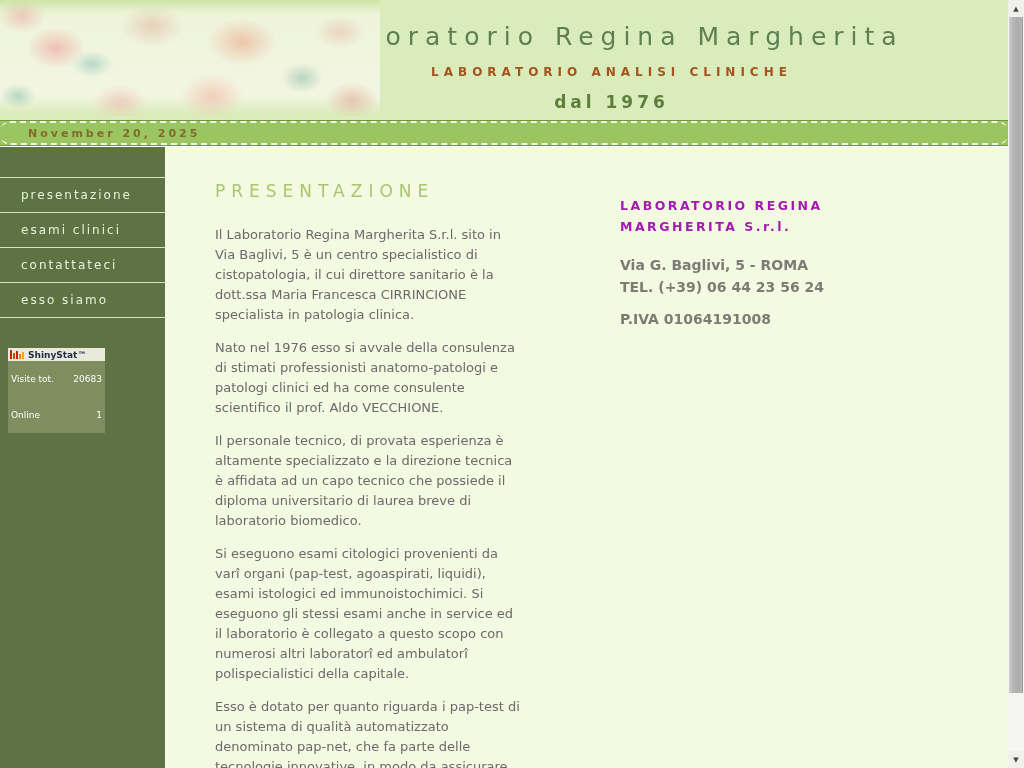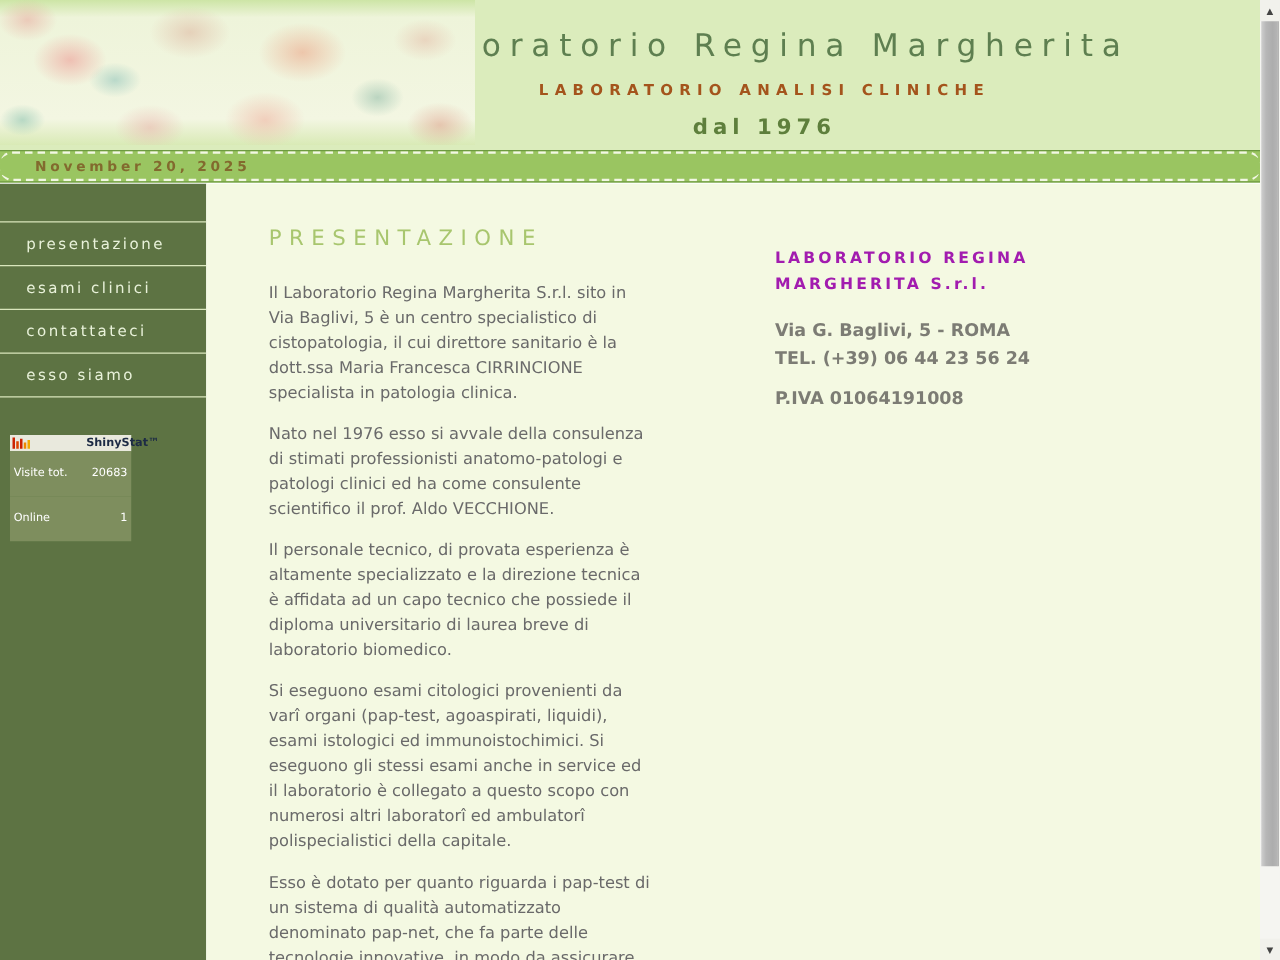--- a/index.html
+++ b/index.html
@@ -41,21 +41,21 @@
   .date-text{margin-left:28px;font-size:11px;font-weight:bold;letter-spacing:3px;color:#826a2e;}
 
   
   .sidebar{position:absolute;left:0;top:147px;width:165px;height:621px;background:#5d7343;}
   .menu{margin-top:30px;border-top:1px solid #d9e6bc;}
   .menu-item{display:block;height:34px;line-height:34px;padding-left:21px;
     border-bottom:1px solid #d9e6bc;color:#e9f2da;font-size:12px;letter-spacing:2px;
     cursor:pointer;}
 
   .counter{position:absolute;left:8px;top:201px;width:97px;font-size:9px;cursor:pointer;}
-  .counter-head{display:flex;align-items:center;height:13px;background:#e9e9dd;padding:0 2px;gap:41px;}
+  .counter-head{display:flex;align-items:center;height:13px;background:#e9e9dd;padding:0 2px;}
   .counter-bars{display:flex;align-items:flex-end;height:9px;margin-right:3px;}
   .counter-bars span{display:inline-block;width:2px;margin-right:1px;}
   .cb1{height:9px;background:#cc2200;}
   .cb2{height:6px;background:#dd4400;}
   .cb3{height:8px;background:#cc2200;}
   .cb4{height:5px;background:#ee8800;}
   .cb5{height:7px;background:#f2a900;}
   .counter-brand{color:#1d2b45;font-size:9px;font-weight:bold;letter-spacing:0;}
   .counter-row{display:flex;justify-content:space-between;align-items:center;
     height:12px;background:#7e8e5e;color:#fff;padding:12px 3px;}

